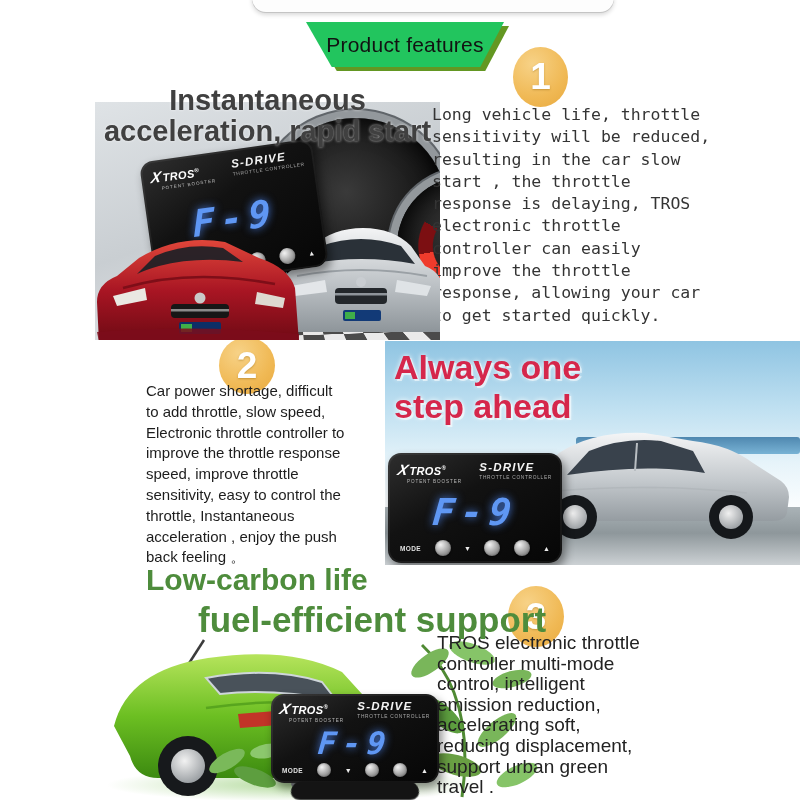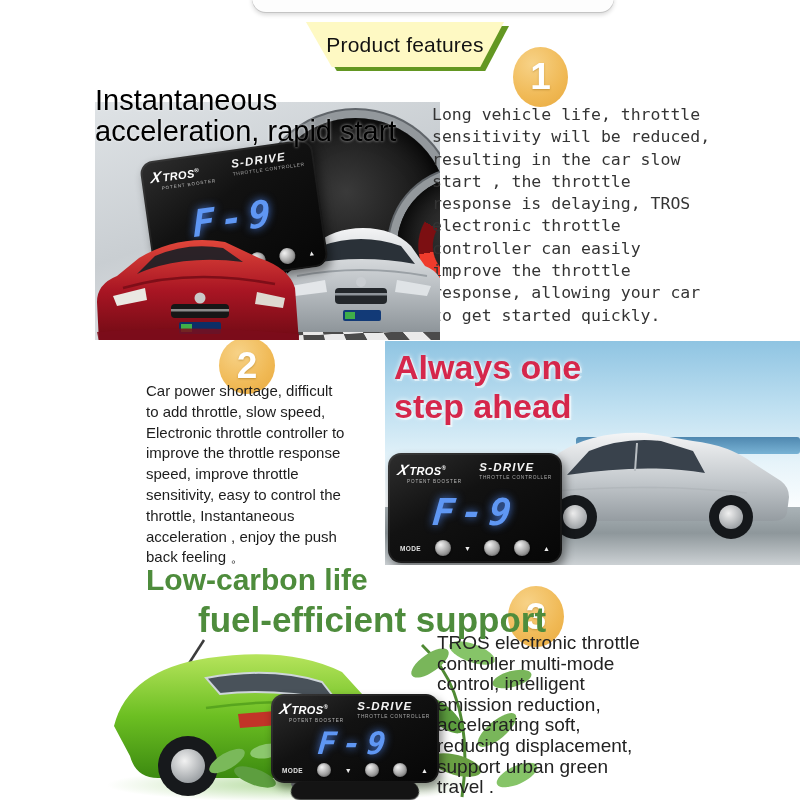--- a/index.html
+++ b/index.html
@@ -13,36 +13,36 @@
     border-radius:14px; background:#fdfdfd;
     box-shadow:0 1px 0 #c4c4c4, 0 3px 4px rgba(0,0,0,.15);
   }
   
   .banner-wrap { position:absolute; left:306px; top:22px; width:198px; height:45px; }
   .banner-shadow, .banner {
     position:absolute; inset:0;
     clip-path:polygon(0 0, 100% 0, 88% 100%, 13% 100%);
   }
   .banner-shadow { background:#639722; transform:translate(5px,4px); }
-  .banner { background:#fef9c3; display:flex; align-items:center; justify-content:center; }
+  .banner { background:#22c55e; display:flex; align-items:center; justify-content:center; }
   .banner span { color:#121212; font-size:21px; font-weight:500; letter-spacing:.2px; }
   
   .badge {
     position:absolute; display:flex; align-items:center; justify-content:center;
     border-radius:50%; color:#fff; font-size:37px; font-weight:bold;
     background:radial-gradient(circle at 35% 28%, #f7d287 0%, #f0b955 60%, #e8a93e 100%);
     text-shadow:0 1px 2px rgba(160,110,20,.5);
   }
   .badge-1 { left:513px; top:47px; width:55px; height:60px; }
   .badge-2 { left:219px; top:337px; width:56px; height:57px; }
   .badge-3 { left:508px; top:586px; width:56px; height:61px; }
   
   .heading-red1 {
     position:absolute; left:95px; top:85px; width:345px; z-index:6;
-    text-align:left; color:#000000; font-size:29px; font-weight:normal;
+    text-align:center; color:#404040; font-size:29px; font-weight:bold;
     line-height:31px; white-space:pre-line;
     text-shadow:0 0 3px rgba(255,255,255,.7);
   }
   .heading-red2 {
     position:absolute; left:9px; top:7px; z-index:6;
     color:#d5274b; font-size:34px; font-weight:bold; line-height:39px;
     white-space:pre-line;
     text-shadow:0 0 5px rgba(255,255,255,.95), 2px 2px 0 rgba(255,255,255,.55);
   }
   .heading-green { position:absolute; color:#4e8c3c; font-weight:bold; z-index:6; }

